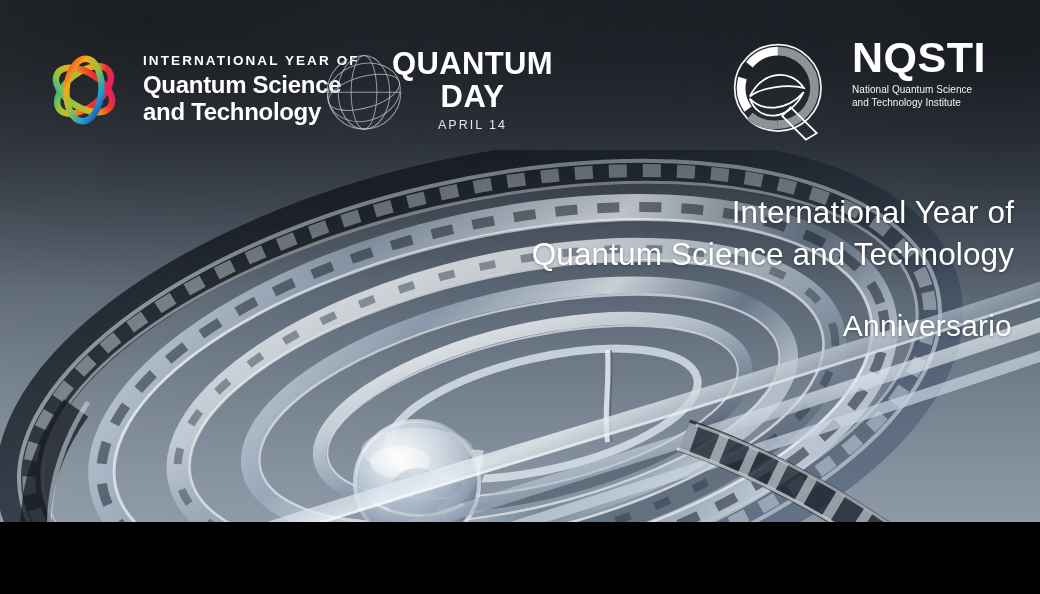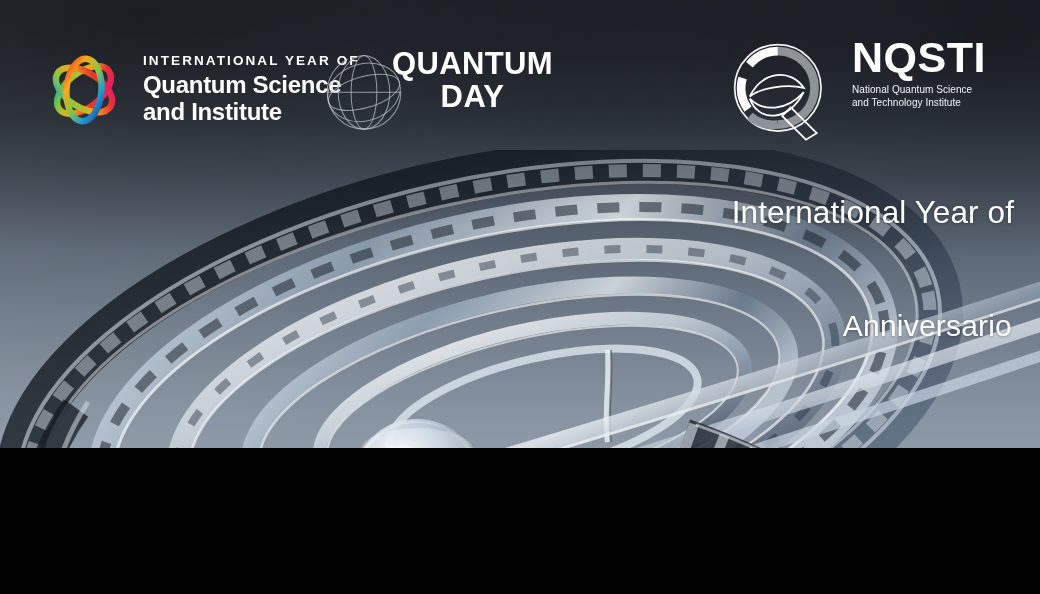--- a/index.html
+++ b/index.html
@@ -3,21 +3,21 @@
 <meta charset="utf-8">
 <style>
   html, body {
     margin: 0;
     padding: 0;
     background: #000;
   }
   #slide {
     position: relative;
     width: 1040px;
-    height: 448px;
+    height: 522px;
     overflow: hidden;
     font-family: "Liberation Sans", sans-serif;
     background: linear-gradient(180deg,
         #262b33 0%,
         #2b3039 12%,
         #343b45 26%,
         #454e5a 40%,
         #5a6573 55%,
         #6e7a88 70%,
         #7d8896 82%,
@@ -312,37 +312,38 @@
         </defs>
         <g fill="none" stroke-width="7" stroke-linecap="round">
           <ellipse cx="50" cy="50" rx="34" ry="19" stroke="url(#iyqA)" transform="rotate(-38 50 50)"></ellipse>
           <ellipse cx="50" cy="50" rx="34" ry="19" stroke="url(#iyqB)" transform="rotate(32 50 50)"></ellipse>
           <ellipse cx="50" cy="50" rx="34" ry="19" stroke="url(#iyqC)" transform="rotate(-86 50 50)"></ellipse>
         </g>
       </svg>
       <div class="iyq-text">
         <div class="iyq-kicker">INTERNATIONAL YEAR OF</div>
         <div class="iyq-main">Quantum Science</div>
-        <div class="iyq-main">and Institute</div>
+        <div class="iyq-main">and Technology</div>
       </div>
     </div>
 
     <div class="wqd-logo">
       <svg class="wqd-globe" width="92" height="92" viewBox="0 0 100 100" aria-hidden="true">
         <g fill="none" stroke="#b9c2cc" stroke-opacity="0.75" stroke-width="1.1">
           <circle cx="50" cy="46" r="40" stroke-dasharray="170 80"></circle>
           <ellipse cx="50" cy="46" rx="14" ry="40"></ellipse>
           <ellipse cx="50" cy="46" rx="28" ry="40"></ellipse>
           <ellipse cx="50" cy="46" rx="40" ry="17" transform="rotate(-16 50 46)"></ellipse>
           <ellipse cx="50" cy="46" rx="40" ry="31" transform="rotate(-16 50 46)"></ellipse>
           <path d="M10 46 h80"></path>
         </g>
       </svg>
       <div class="wqd-words">
         <div class="wqd-qd">QUANTUM DAY</div>
+        <div class="wqd-date">APRIL 14</div>
       </div>
     </div>
 
     <div class="nqsti-logo">
       <svg class="nqsti-mark" viewBox="0 0 100 100" aria-hidden="true">
         <g fill="none" stroke-linecap="butt">
 
           <circle cx="48" cy="48" r="40" stroke="#ffffff" stroke-opacity="0.95" stroke-width="1.6"></circle>
 
           <path d="M48 14 a34 34 0 0 1 0 68" stroke="#8e9398" stroke-width="8"></path>
@@ -362,17 +363,18 @@
         <div class="nqsti-sub">
           <span>National Quantum Science</span><br>
           <span>and Technology Institute</span>
         </div>
       </div>
     </div>
   </div>
 
   <div class="headline">
     <span class="hl-line">International Year of</span>
+    <span class="hl-line">Quantum Science and Technology</span>
   </div>
 
   <div class="subline">Anniversario</div>
 
 </div>
 
 </body></html>

